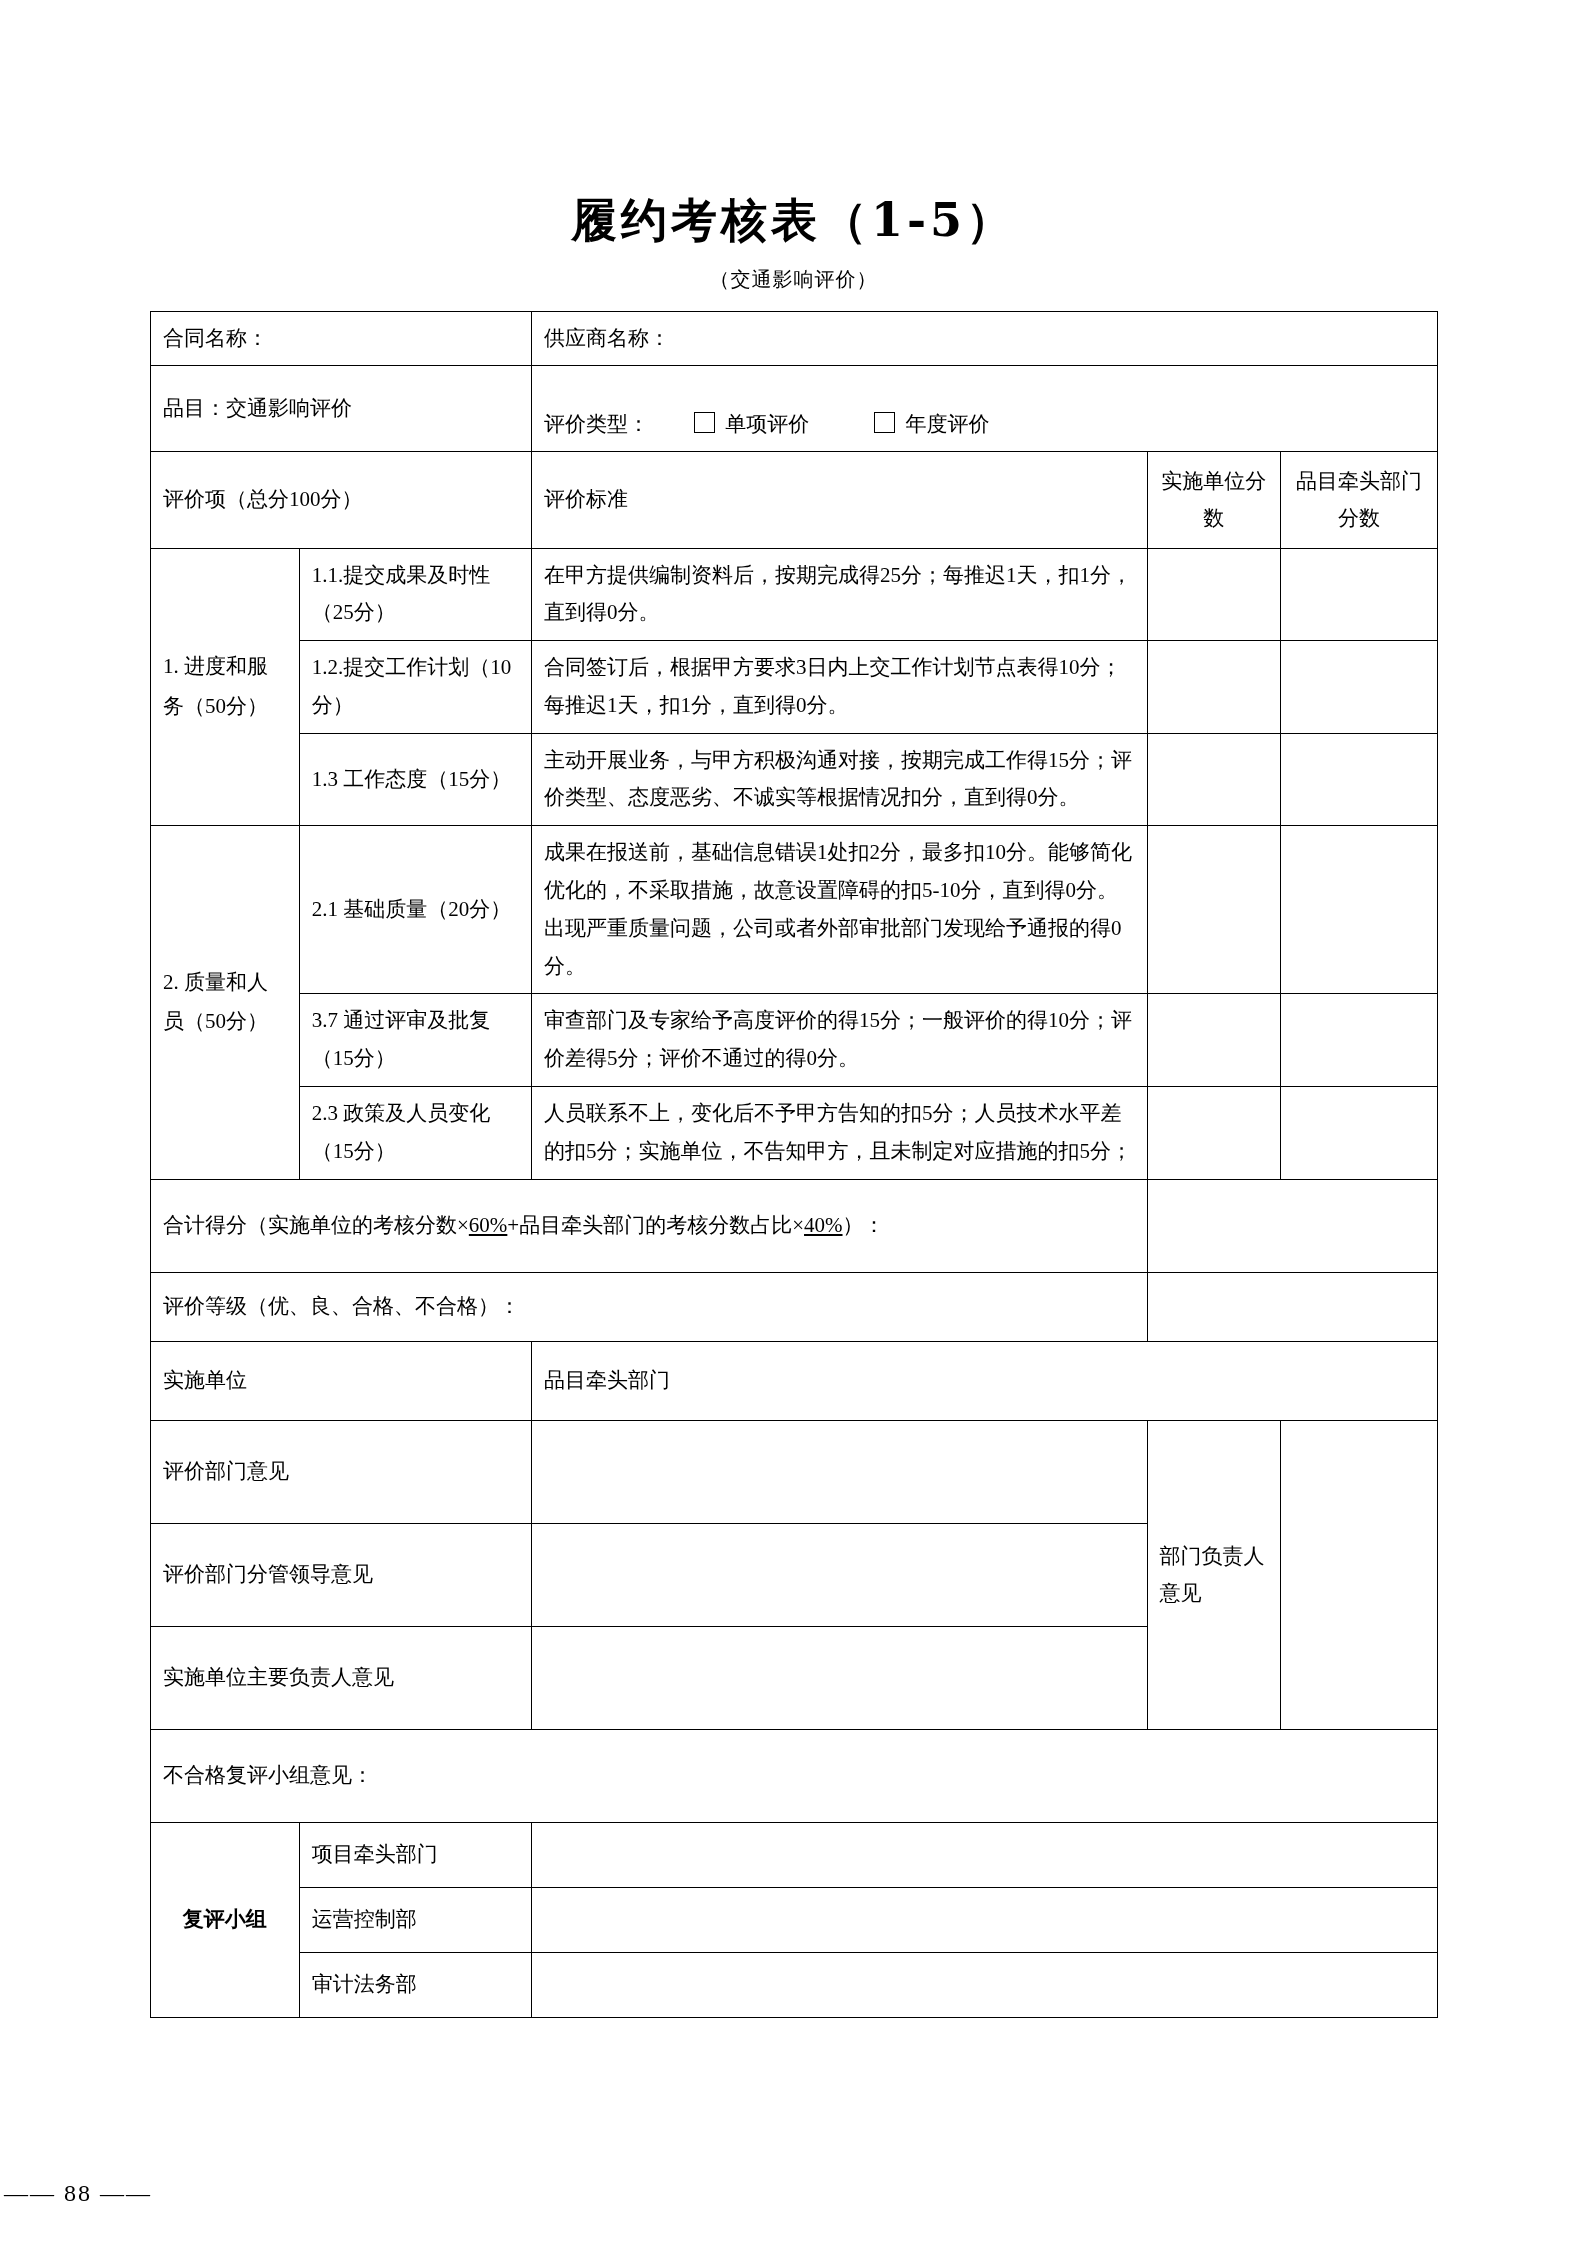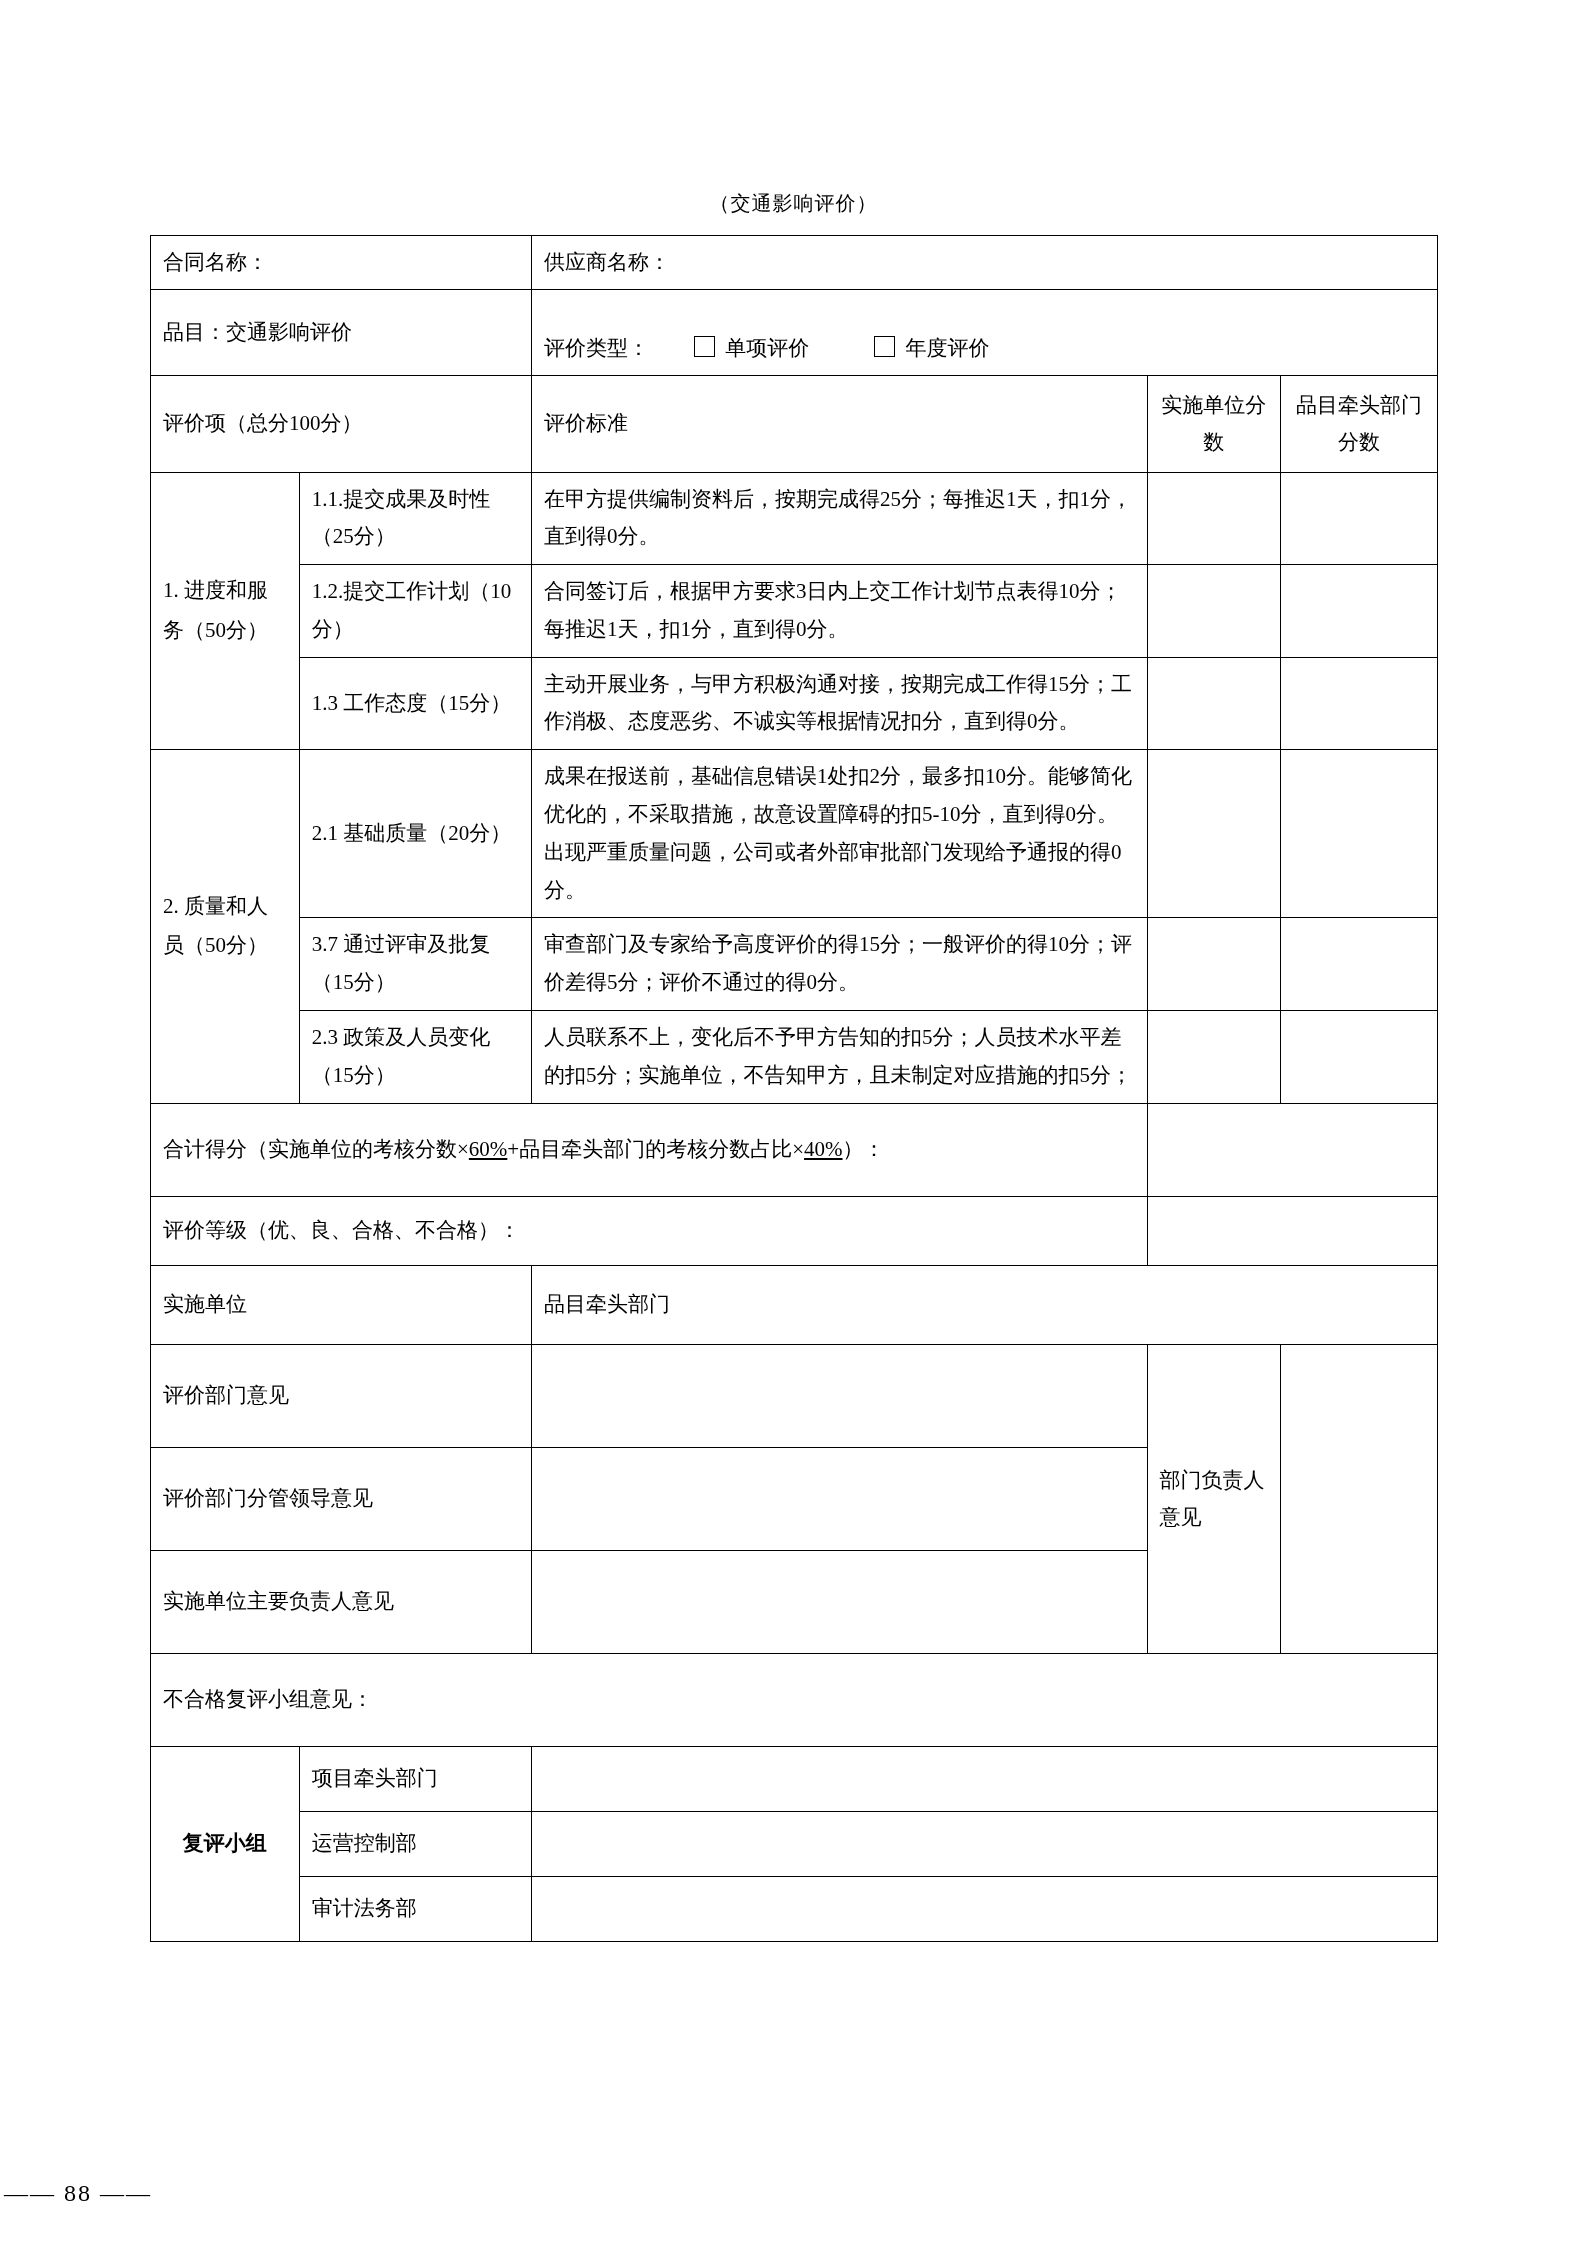--- a/index.html
+++ b/index.html
@@ -93,20 +93,21 @@
     font-size: 24px;
     letter-spacing: 2px;
   }
   .sub-cell { line-height: 1.8; }
 </style>
 </head>
 <body>
 
 <div class="page">
 
+  <div class="doc-title">履约考核表（1-5）</div>
   <div class="doc-subtitle">（交通影响评价）</div>
 
   <table class="main">
     <colgroup>
       <col style="width:128px">
       <col style="width:200px">
       <col style="width:530px">
       <col style="width:115px">
       <col style="width:135px">
     </colgroup>
@@ -145,21 +146,21 @@
       <td></td>
     </tr>
     <tr>
       <td class="sub-cell">1.2.提交工作计划（10分）</td>
       <td class="sub-cell">合同签订后，根据甲方要求3日内上交工作计划节点表得10分；每推迟1天，扣1分，直到得0分。</td>
       <td></td>
       <td></td>
     </tr>
     <tr>
       <td class="sub-cell">1.3 工作态度（15分）</td>
-      <td class="sub-cell">主动开展业务，与甲方积极沟通对接，按期完成工作得15分；工作消极、态度恶劣、不诚实等根据情况扣分，直到得0分。</td>
+      <td class="sub-cell">主动开展业务，与甲方积极沟通对接，按期完成工作得15分；评价类型、态度恶劣、不诚实等根据情况扣分，直到得0分。</td>
       <td></td>
       <td></td>
     </tr>
 
     <tr>
       <td rowspan="3" class="group-label cell-mid-left">2. 质量和人员（50分）</td>
       <td class="sub-cell">2.1 基础质量（20分）</td>
       <td class="sub-cell">成果在报送前，基础信息错误1处扣2分，最多扣10分。能够简化优化的，不采取措施，故意设置障碍的扣5-10分，直到得0分。出现严重质量问题，公司或者外部审批部门发现给予通报的得0分。</td>
       <td></td>
       <td></td>

